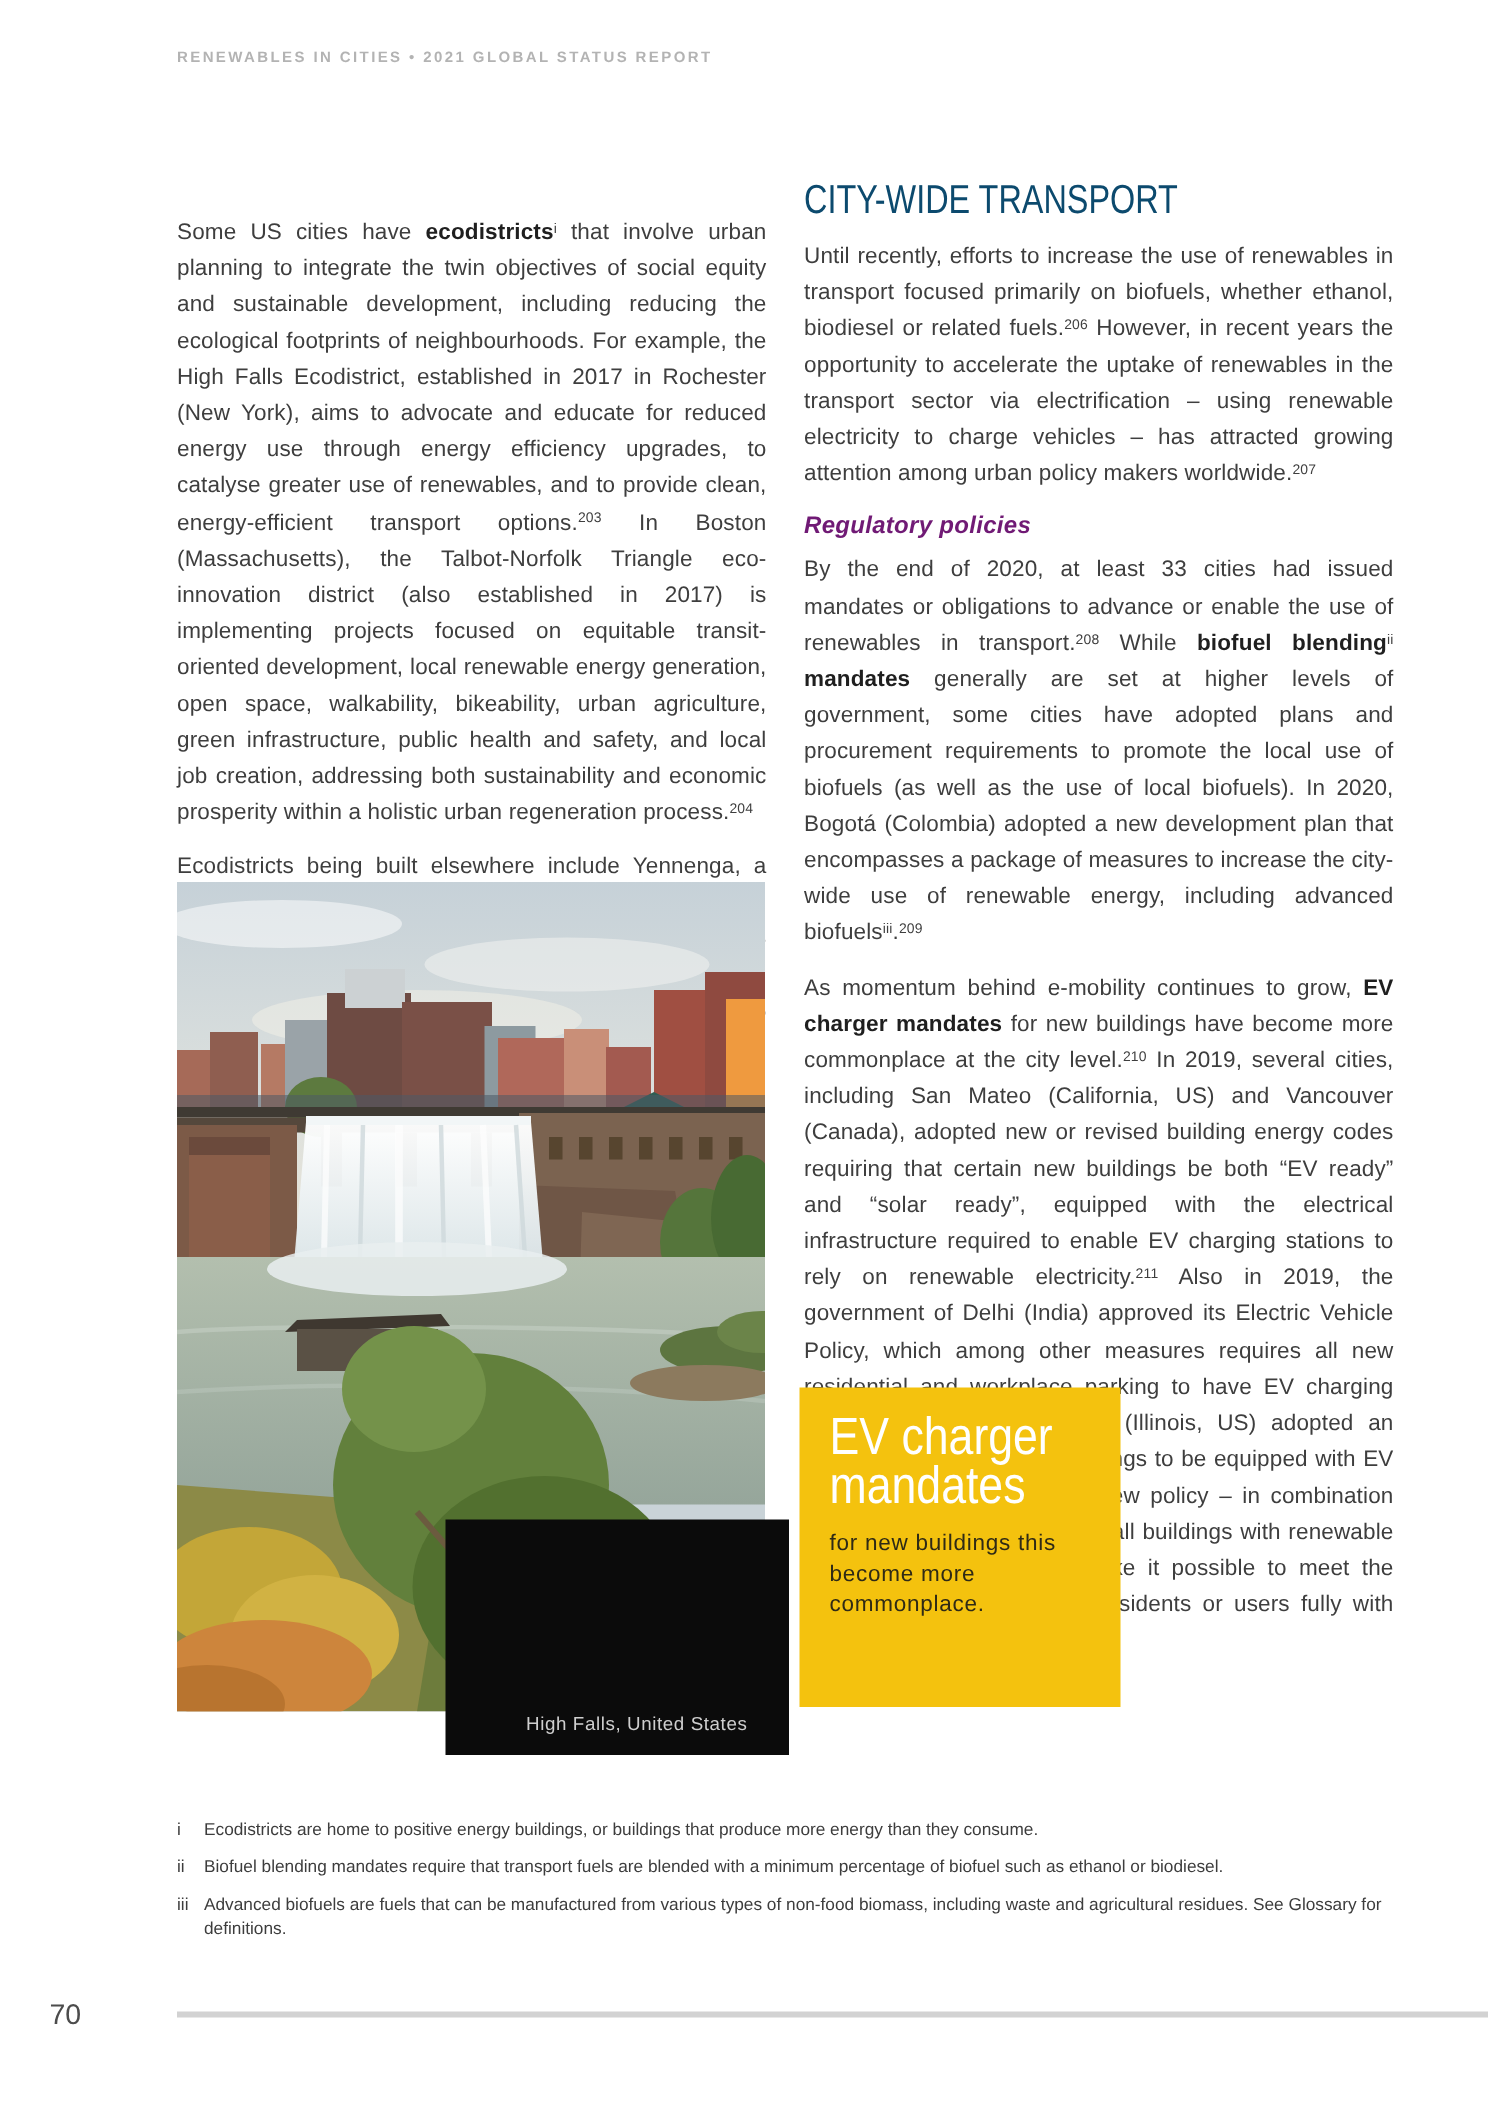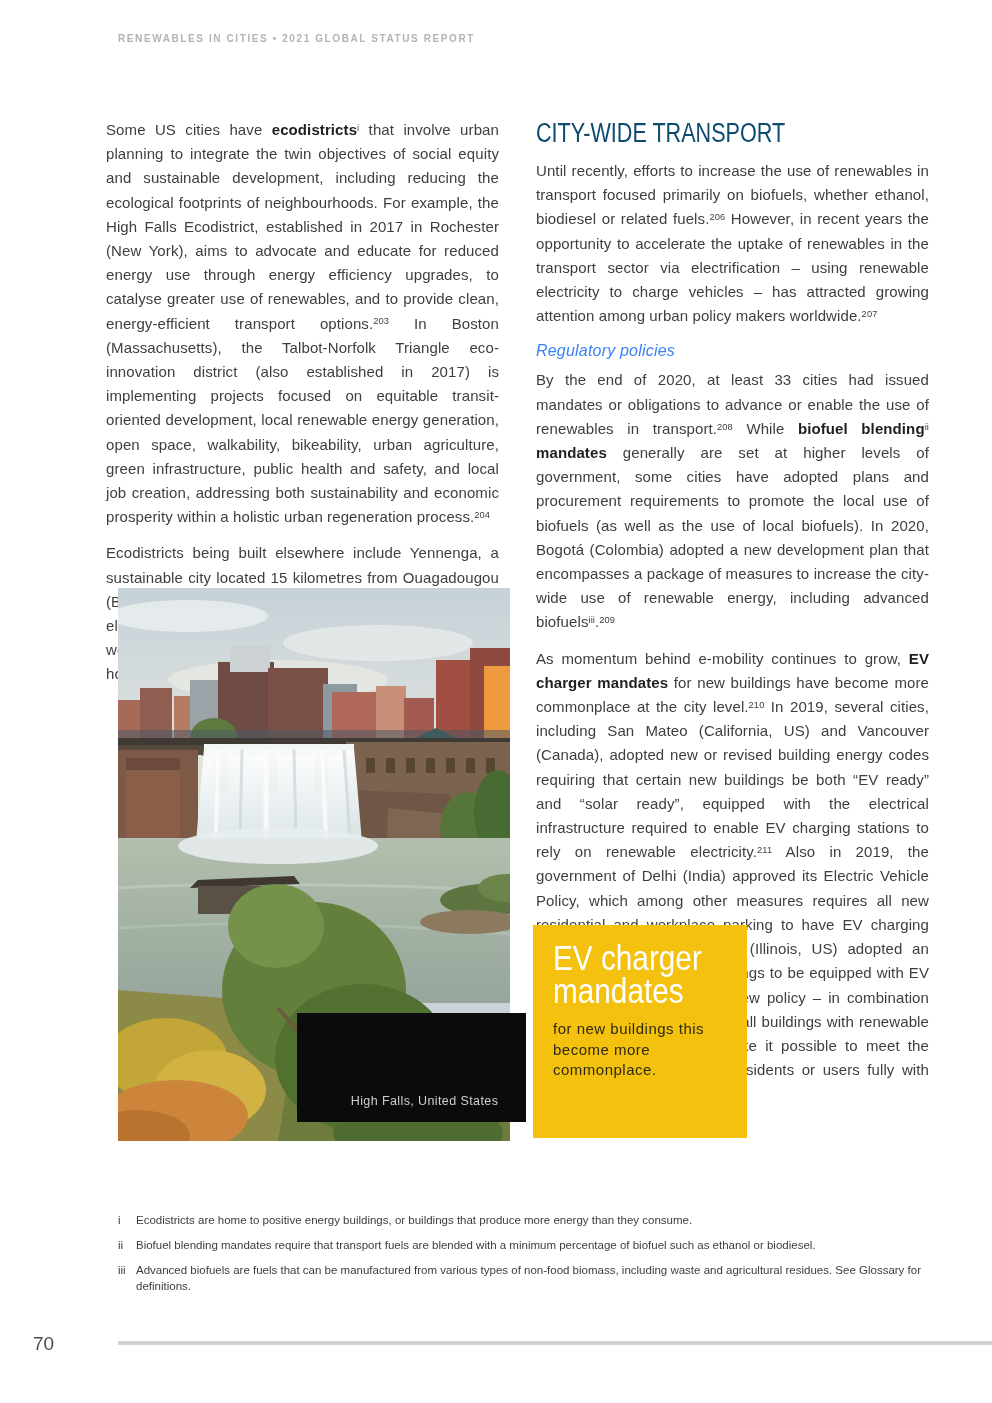--- a/index.html
+++ b/index.html
@@ -8,45 +8,45 @@
   #page {
     position:relative; width:992px; height:1403px; background:#ffffff;
     overflow:hidden; margin:0 auto;
   }
   .report-header {
     position:absolute; left:118px; top:33px;
     font-size:10px; letter-spacing:1.6px; color:#b3b3b3; font-weight:bold;
     white-space:nowrap;
   }
   .col { position:absolute; top:118px; width:393px; }
-  .col-left  { left:106px; }
+  .col-left  { left:118px;margin-top:25px; }
   .col-right { left:536px; }
   p.body {
     font-size:15px; line-height:24.2px; color:#3e3e3e;
     text-align:justify; letter-spacing:0.1px;
   }
   p.body + p.body { margin-top:12px; }
   p.body b { color:#1f1f1f; }
   sup { font-size:62%; vertical-align:baseline; position:relative; top:-0.45em; line-height:0; }
   .section-heading {
     font-size:27px; font-weight:400; color:#0c4a6e; margin:0 0 10px 0;
     white-space:nowrap;
   }
   .condensed { display:inline-block; transform:scaleX(0.8); transform-origin:0 50%; }
   .subheading {
-    font-size:16px; font-weight:normal; font-style:italic; color:#3b82f6;
+    font-size:16px; font-weight:bold; font-style:italic; color:#701a75;
     margin:14px 0 8px 0; letter-spacing:0.2px;
   }
   .photo {
     position:absolute; left:118px; top:588px; width:392px; height:553px;
     overflow:hidden; background:#c9d3d8;
   }
   .photo svg { display:block; width:100%; height:100%; }
   .caption-box {
-    position:absolute; left:297px; top:1013px; width:229px; height:109px;
+    position:absolute; left:297px; top:1013px; width:229px; height:157px;
     background:#0b0b0b;
   }
   .caption-box .caption {
     position:absolute; left:0; right:0; bottom:14px;
     text-align:center; padding-left:26px;
     font-size:12.5px; color:#cfcfcf; letter-spacing:0.4px;
   }
   .callout {
     position:absolute; left:533px; top:925px; width:214px; height:213px;
     background:#f4c20e; padding:16px 20px;

